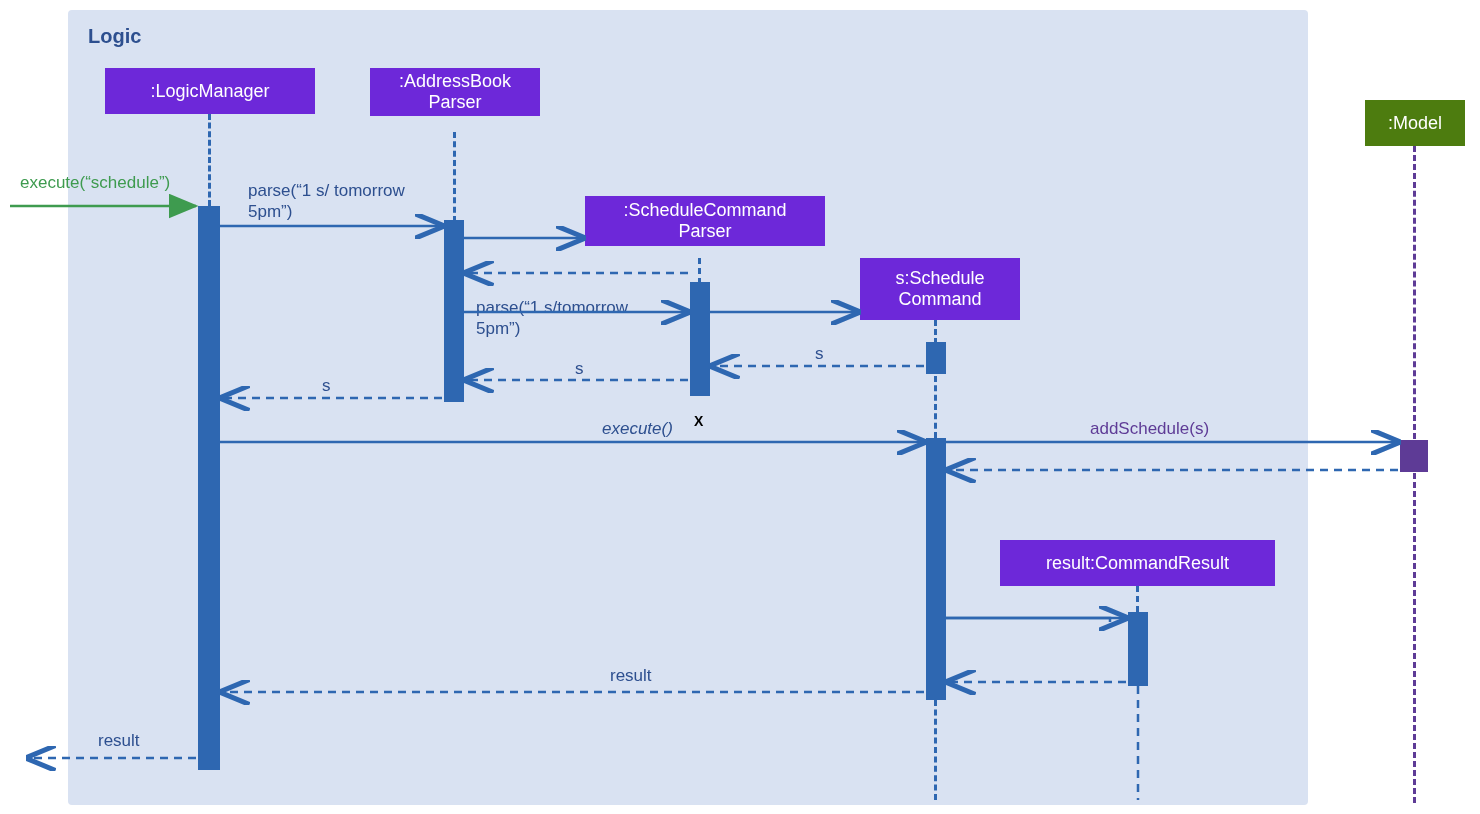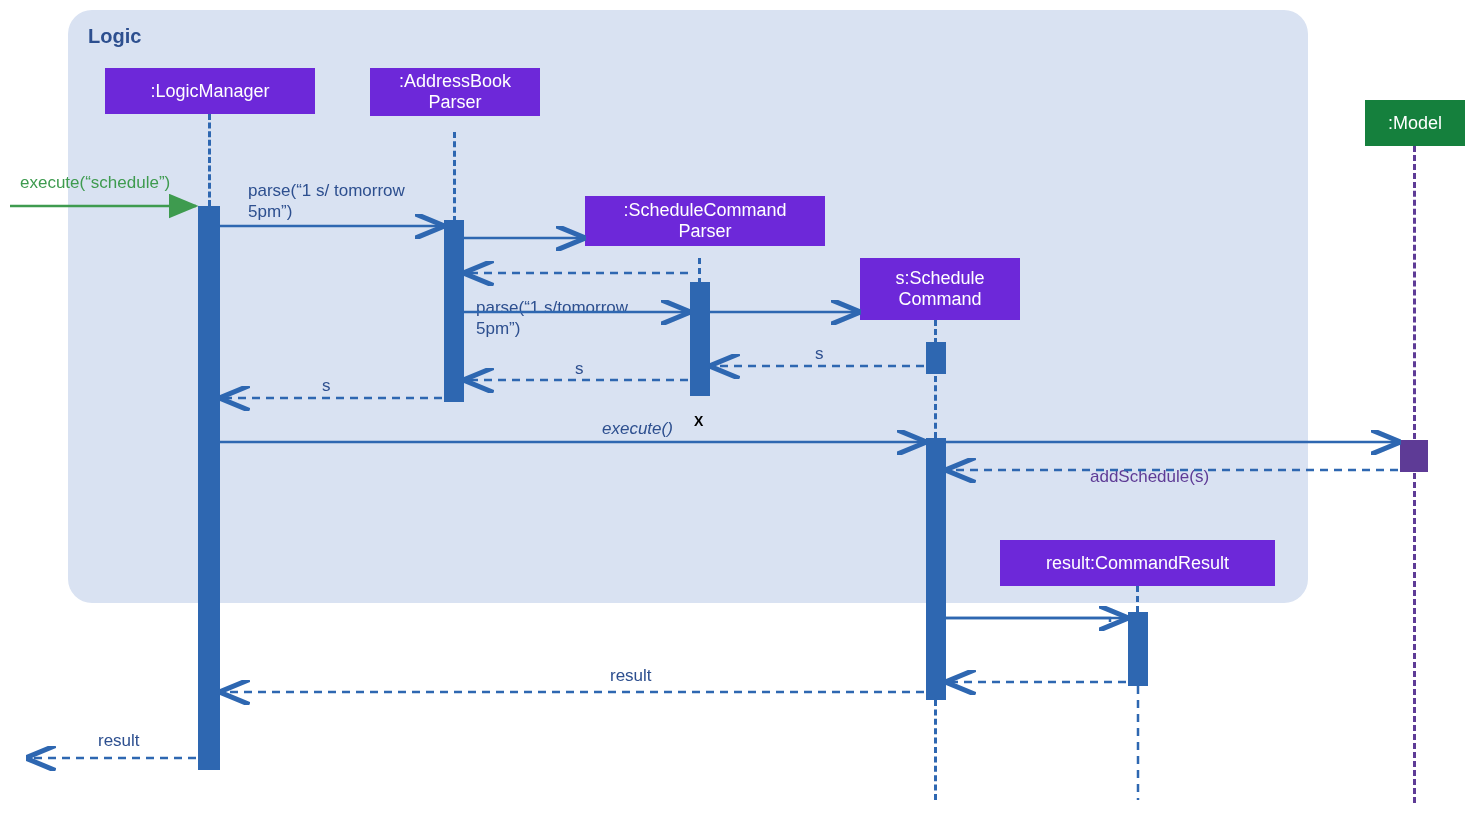--- a/index.html
+++ b/index.html
@@ -8,23 +8,23 @@
       background: #ffffff;
       width: 1480px;
       height: 814px;
       position: relative;
     }
     .container {
       position: absolute;
       left: 68px;
       top: 10px;
       width: 1240px;
-      height: 593px;
+      height: 795px;
       background: #d9e2f2;
-      border-radius: 24px;
+      border-radius: 4px;
     }
     .title {
       position: absolute;
       left: 20px;
       top: 15px;
       font-weight: bold;
       color: #2d4f8f;
       font-size: 20px;
     }
     .box {
@@ -33,21 +33,21 @@
       color: #ffffff;
       display: flex;
       align-items: center;
       justify-content: center;
       text-align: center;
       font-size: 18px;
       font-weight: 500;
       padding: 6px 10px;
     }
     .box-purple {
-      background: #15803d;
+      background: #4d7c0f;
     }
     .activation {
       position: absolute;
       background: #2e67b1;
     }
     .activation-purple {
       background: #5e3b96;
     }
     .lifeline-dash {
       position: absolute;
@@ -134,21 +134,21 @@
 
 <div class="msg-label msg-label-green" style="left:20px; top:172px;">execute(“schedule”)</div>
 <div class="msg-label" style="left:248px; top:180px; white-space:pre-line; text-align:left;">parse(“1 s/ tomorrow
 5pm”)</div>
 <div class="msg-label" style="left:476px; top:297px; white-space:pre-line; text-align:left;">parse(“1 s/tomorrow
 5pm”)</div>
 <div class="msg-label" style="left:815px; top:343px;">s</div>
 <div class="msg-label" style="left:575px; top:358px;">s</div>
 <div class="msg-label" style="left:322px; top:375px;">s</div>
 <div class="msg-label" style="left:602px; top:418px;font-style:italic;">execute()</div>
-<div class="msg-label msg-label-purple" style="left:1090px; top:418px;margin-top:48px;">addSchedule(s)</div>
+<div class="msg-label msg-label-purple" style="left:1090px; top:418px;">addSchedule(s)</div>
 <div class="msg-label" style="left:610px; top:665px;">result</div>
 <div class="msg-label" style="left:98px; top:730px;">result</div>
 
 <svg class="arrows">
   <defs>
     <marker id="arrow-blue" markerWidth="12" markerHeight="10" refX="11" refY="5" orient="auto">
       <path d="M0,0 L12,5 L0,10" fill="none" stroke="#2e67b1" stroke-width="2"></path>
     </marker>
     <marker id="arrow-green" markerWidth="12" markerHeight="10" refX="11" refY="5" orient="auto">
       <polygon points="0,0 12,5 0,10" fill="#3e9b4f"></polygon>

